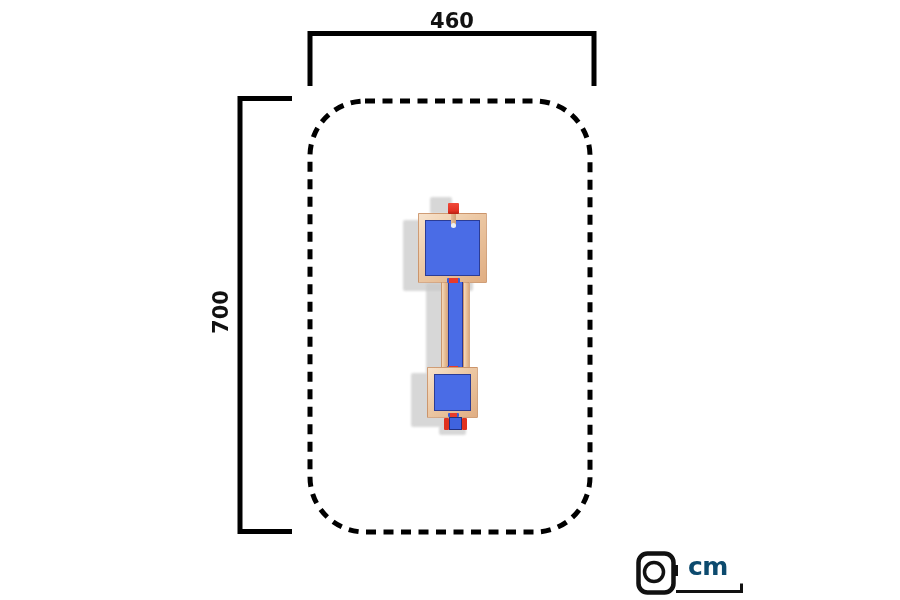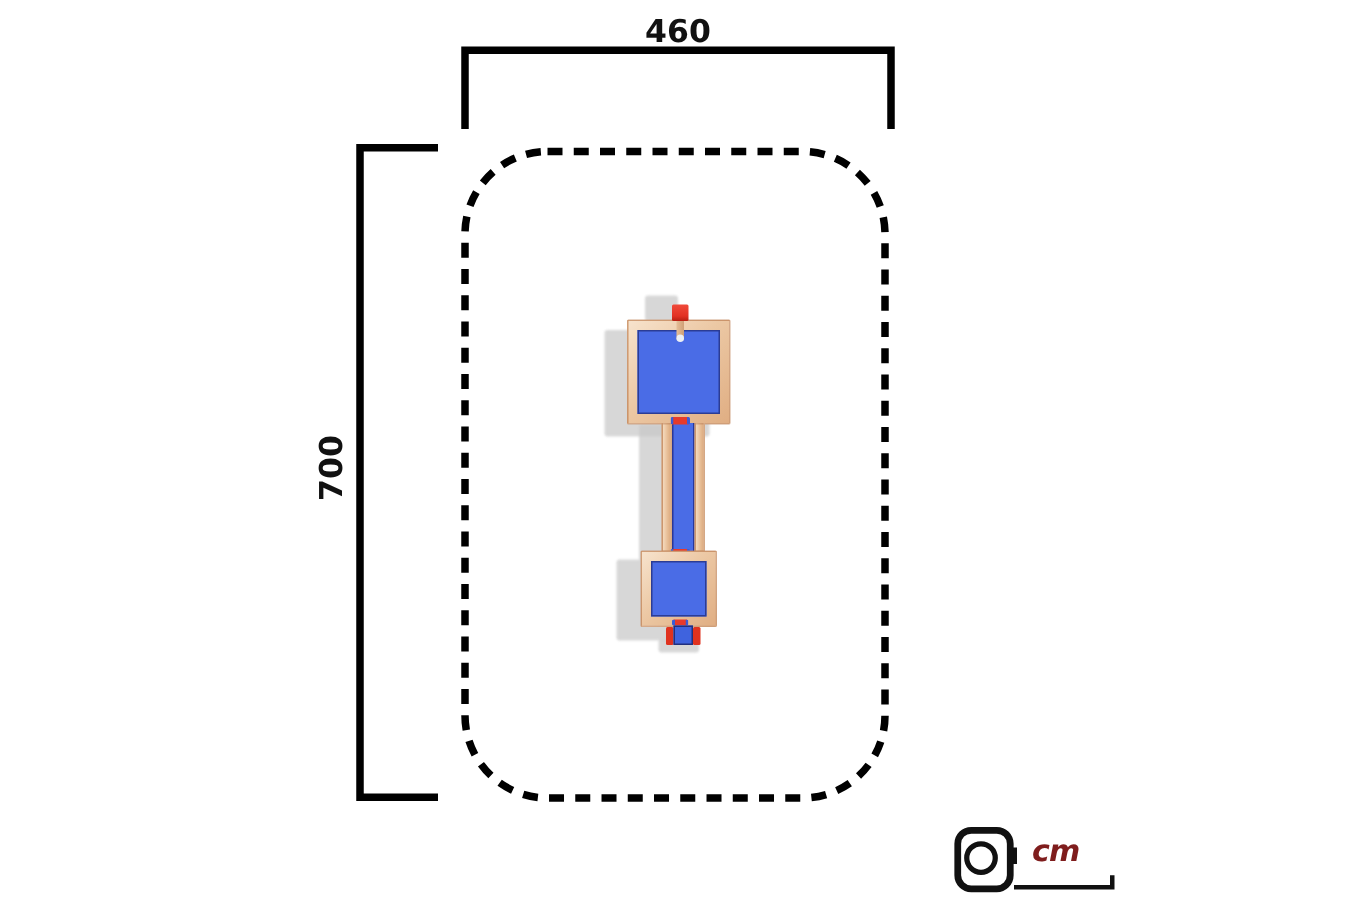--- a/index.html
+++ b/index.html
@@ -49,22 +49,22 @@
     border-radius:1px;
   }
   .post{position:absolute;background:linear-gradient(90deg,#e5bd97,#cfa077);border-radius:1px;}
   .post-tip{position:absolute;background:#eceff5;border-radius:50%;}
   .redbar{position:absolute;width:5px;height:12px;top:1px;background:#e0321f;border-radius:1px;}
 
   
   .unit-badge{position:absolute;left:630px;top:546px;width:122px;height:52px;}
   .unit-badge svg{position:absolute;left:0;top:0;}
   .unit-label{
-    position:absolute;left:58px;top:8px;font-weight:bold;color:#7f1d1d;
-    font-size:20px;letter-spacing:-.5px;line-height:26px;font-style:italic;
+    position:absolute;left:58px;top:8px;font-weight:bold;color:#0c4a6e;
+    font-size:25px;letter-spacing:-.5px;line-height:26px;
   }
 </style>
 </head>
 <body>
 
 <div class="canvas">
 
   <svg class="overlay" width="900" height="600" viewBox="0 0 900 600">
     <rect x="310" y="101" width="280" height="431" rx="55" ry="55" fill="none" stroke="#000" stroke-width="5" stroke-dasharray="10 7.5"></rect>
     <path d="M310 86 V33.5 H594 V86" fill="none" stroke="#000" stroke-width="5"></path>

